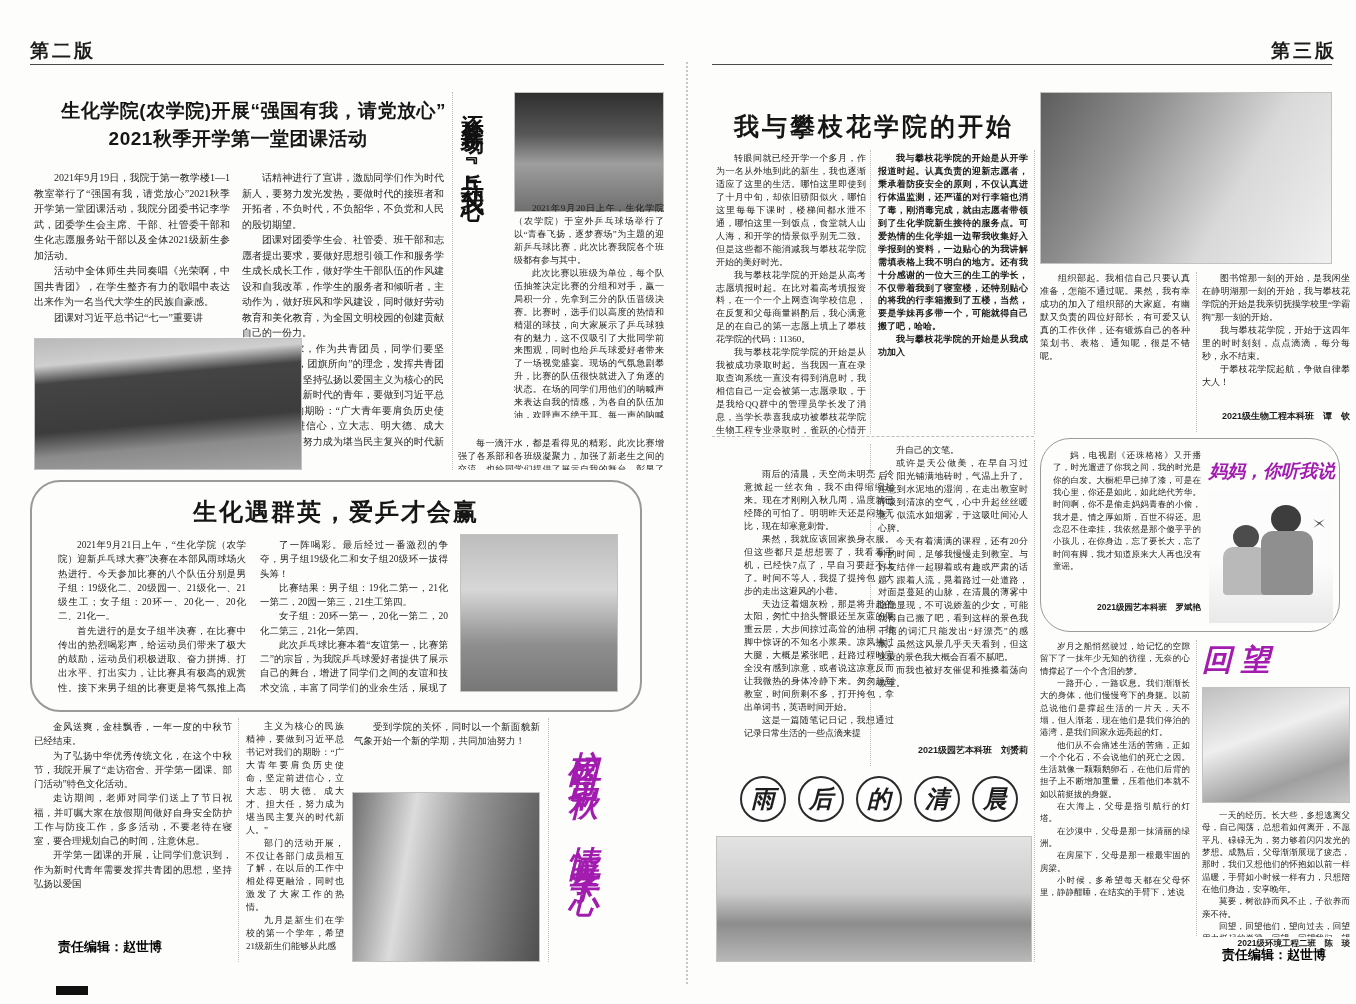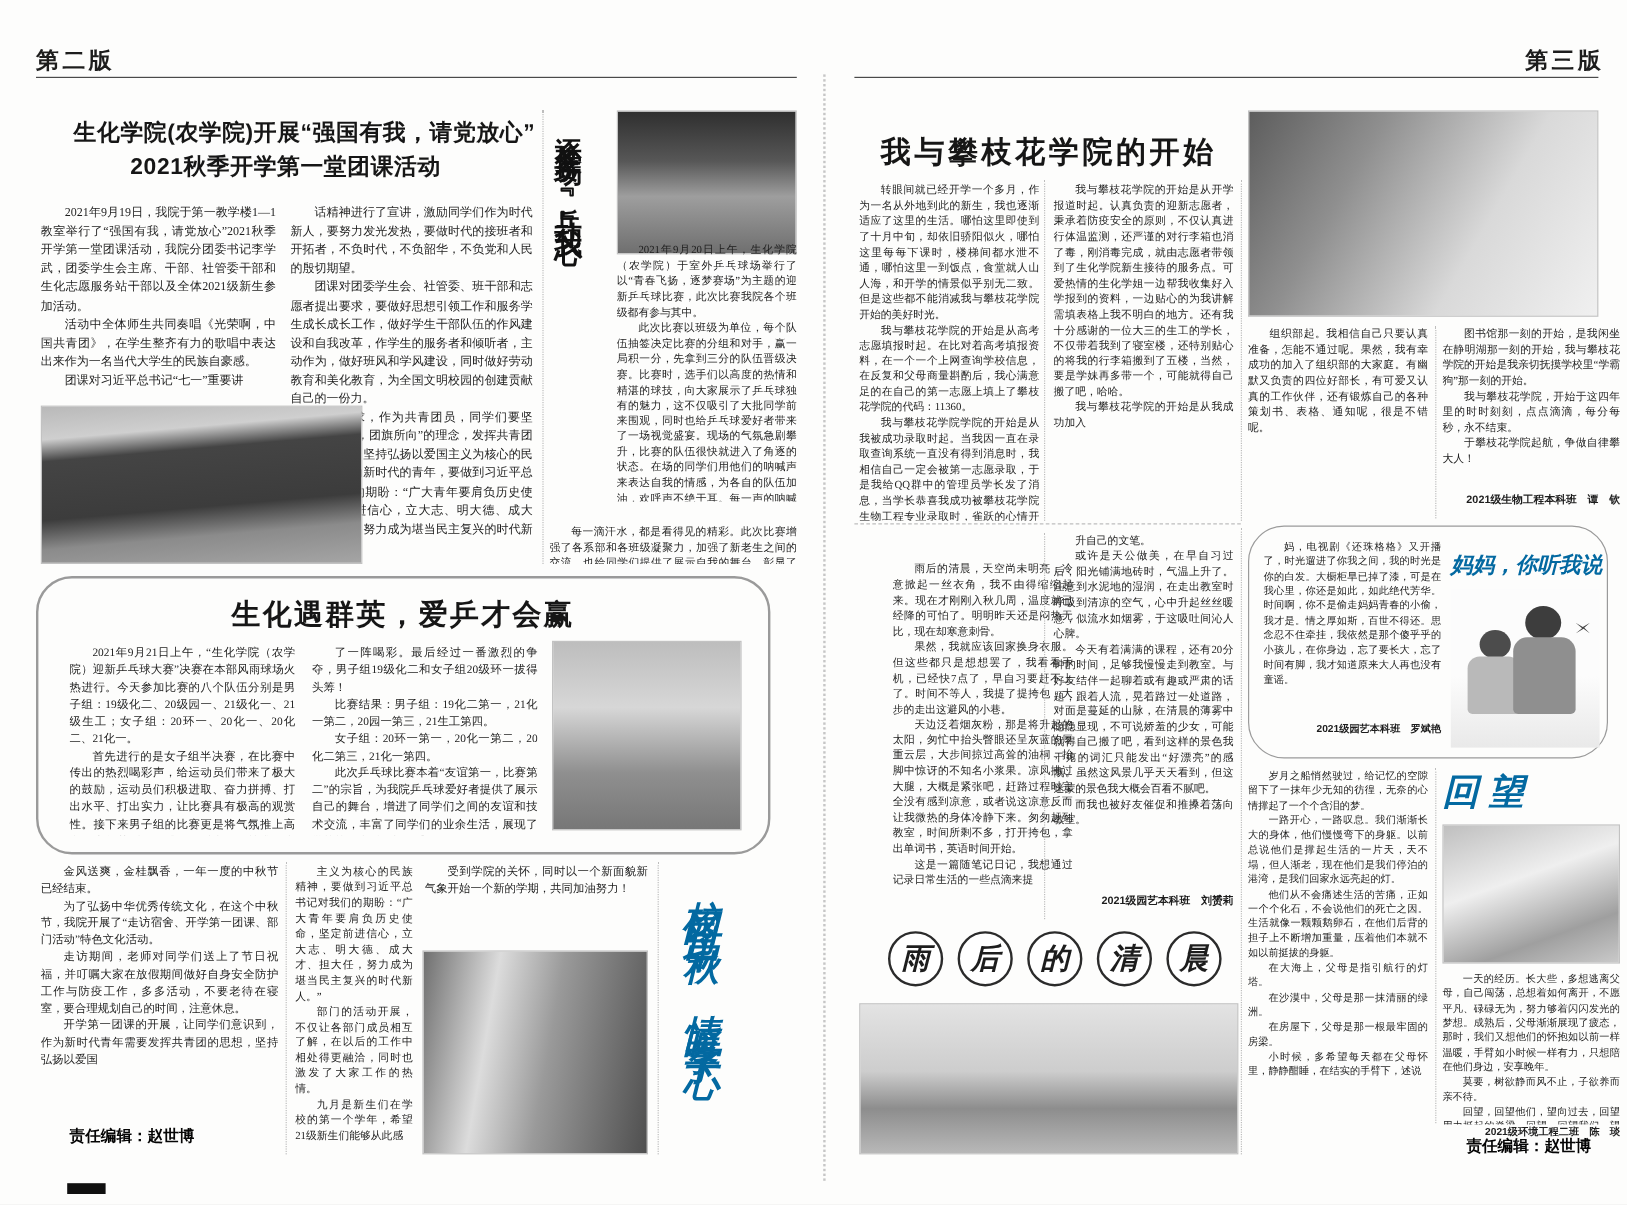--- a/index.html
+++ b/index.html
@@ -30,21 +30,21 @@
   .ph-pingpong{background:linear-gradient(180deg,#2f2f2f 0%,#575757 35%,#9e9e9e 60%,#6f6f6f 100%);}
   .ph-group{background:linear-gradient(180deg,#bdbdbd 0%,#d7d7d7 35%,#8f8f8f 70%,#777 100%);}
   .ph-dorm{background:linear-gradient(100deg,#6f6f6f 0%,#dcdcdc 30%,#9a9a9a 55%,#4f4f4f 100%);}
   .ph-campus{background:linear-gradient(120deg,#5d5d5d 0%,#8f8f8f 30%,#d9d9d9 65%,#f0f0f0 100%);}
   .ph-flowers{background:linear-gradient(180deg,#e3e3e3 0%,#cdcdcd 45%,#8d8d8d 70%,#b8b8b8 100%);}
   .ph-lotus{background:linear-gradient(160deg,#bfbfbf 0%,#efefef 40%,#9f9f9f 75%,#c9c9c9 100%);}
 
   .vtitle{writing-mode:vertical-rl;text-orientation:upright;font-weight:900;
           font-family:"DejaVu Serif","Liberation Serif",serif;color:#111;}
   .b-title{font-size:23px;letter-spacing:6px;}
-  .calli{font-style:italic;font-weight:900;font-family:"DejaVu Serif",serif;color:#0369a1;}
+  .calli{font-style:italic;font-weight:900;font-family:"DejaVu Serif",serif;color:#a21caf;}
   .d-calli{writing-mode:vertical-rl;text-orientation:upright;font-size:30px;letter-spacing:10px;}
   .d-calli .cline{margin-left:14px;}
 
   .roundbox{border:2px solid #9a9a9a;border-radius:30px;background:#fdfdfc;box-sizing:border-box;}
   .sign{font-weight:bold;text-align:right;font-family:"Liberation Sans",sans-serif;}
   .editor{font-weight:900;font-size:13px;font-family:"Liberation Sans",sans-serif;color:#050505;}
   .bar{background:#101010;}
 
   .circ{display:inline-flex;align-items:center;justify-content:center;
         width:42px;height:42px;border:2px solid #2b2b2b;border-radius:50%;
@@ -135,21 +135,21 @@
   <div class="abs bar" style="left:56px;top:986px;width:32px;height:9px;"></div>
 
   <div class="abs headline h25" style="left:716px;top:110px;width:316px;">我与攀枝花学院的开始</div>
   <div class="abs photo ph-campus" style="left:1040px;top:92px;width:292px;height:172px;"></div>
   <div class="abs body-text fs9" style="left:716px;top:152px;width:150px;height:282px;">
       <p class="para">转眼间就已经开学一个多月，作为一名从外地到此的新生，我也逐渐适应了这里的生活。哪怕这里即使到了十月中旬，却依旧骄阳似火，哪怕这里每每下课时，楼梯间都水泄不通，哪怕这里一到饭点，食堂就人山人海，和开学的情景似乎别无二致。但是这些都不能消减我与攀枝花学院开始的美好时光。</p>
       <p class="para">我与攀枝花学院的开始是从高考志愿填报时起。在比对着高考填报资料，在一个一个上网查询学校信息，在反复和父母商量斟酌后，我心满意足的在自己的第一志愿上填上了攀枝花学院的代码：11360。</p>
       <p class="para">我与攀枝花学院学院的开始是从我被成功录取时起。当我因一直在录取查询系统一直没有得到消息时，我相信自己一定会被第一志愿录取，于是我给QQ群中的管理员学长发了消息，当学长恭喜我成功被攀枝花学院生物工程专业录取时，雀跃的心情开始现于言表，上扬的嘴角和眯起的眼悄悄表达着我内心的喜悦。</p>
     </div>
   <div class="abs vdot1" style="left:870px;top:150px;height:284px;"></div>
-  <div class="abs body-text fs9" style="left:878px;top:152px;width:150px;height:282px;">
+  <div class="abs body-text fs9" style="left:878px;top:152px;width:150px;height:282px;font-weight:bold;">
       <p class="para">我与攀枝花学院的开始是从开学报道时起。认真负责的迎新志愿者，秉承着防疫安全的原则，不仅认真进行体温监测，还严谨的对行李箱也消了毒，刚消毒完成，就由志愿者带领到了生化学院新生接待的服务点。可爱热情的生化学姐一边帮我收集好入学报到的资料，一边贴心的为我讲解需填表格上我不明白的地方。还有我十分感谢的一位大三的生工的学长，不仅带着我到了寝室楼，还特别贴心的将我的行李箱搬到了五楼，当然，要是学妹再多带一个，可能就得自己搬了吧，哈哈。</p>
       <p class="para">我与攀枝花学院的开始是从我成功加入</p>
     </div>
   <div class="abs vdot1" style="left:1034px;top:150px;height:284px;"></div>
   <div class="abs body-text fs9" style="left:1040px;top:272px;width:150px;height:160px;">
       <p class="para">组织部起。我相信自己只要认真准备，怎能不通过呢。果然，我有幸成功的加入了组织部的大家庭。有幽默又负责的四位好部长，有可爱又认真的工作伙伴，还有锻炼自己的各种策划书、表格、通知呢，很是不错呢。</p>
     </div>
   <div class="abs vdot1" style="left:1196px;top:272px;height:160px;"></div>
   <div class="abs" style="left:1202px;top:272px;width:148px;height:162px;">
     <div class="body-text fs9" style="height:138px;">

